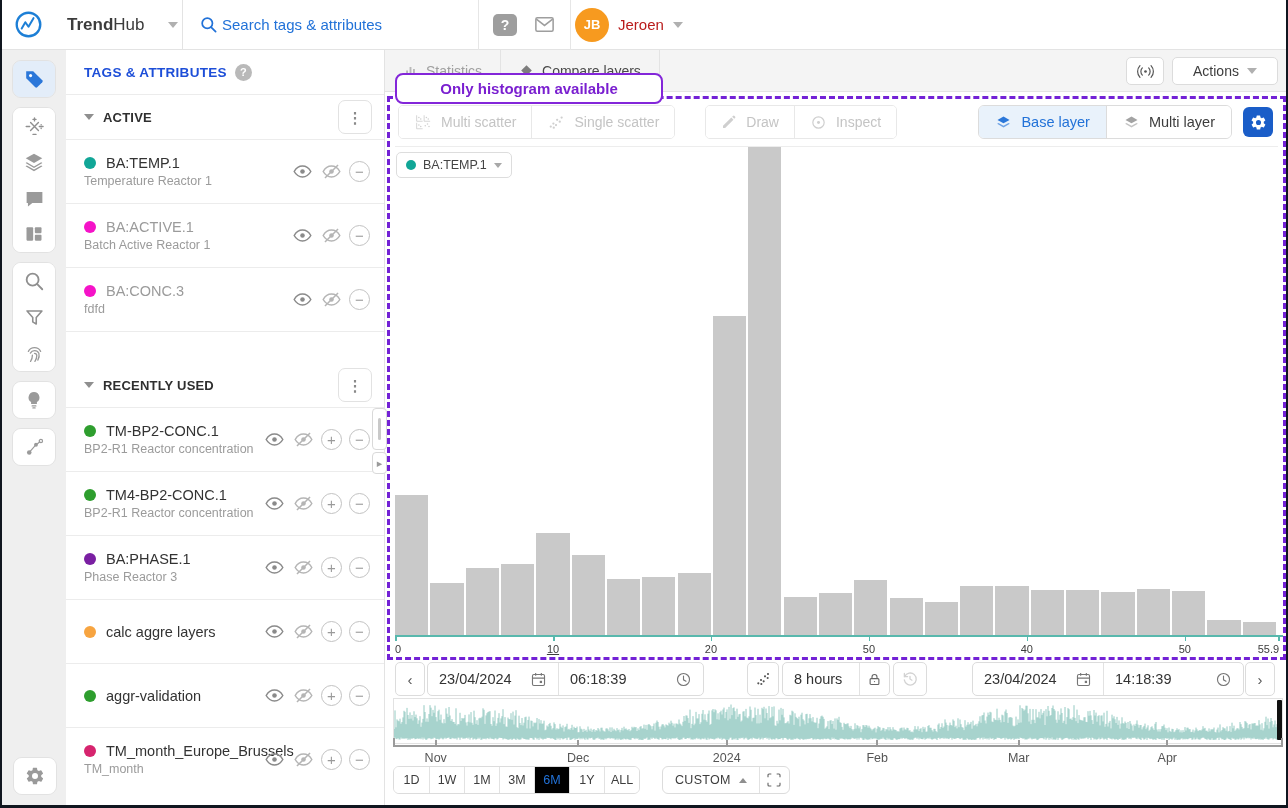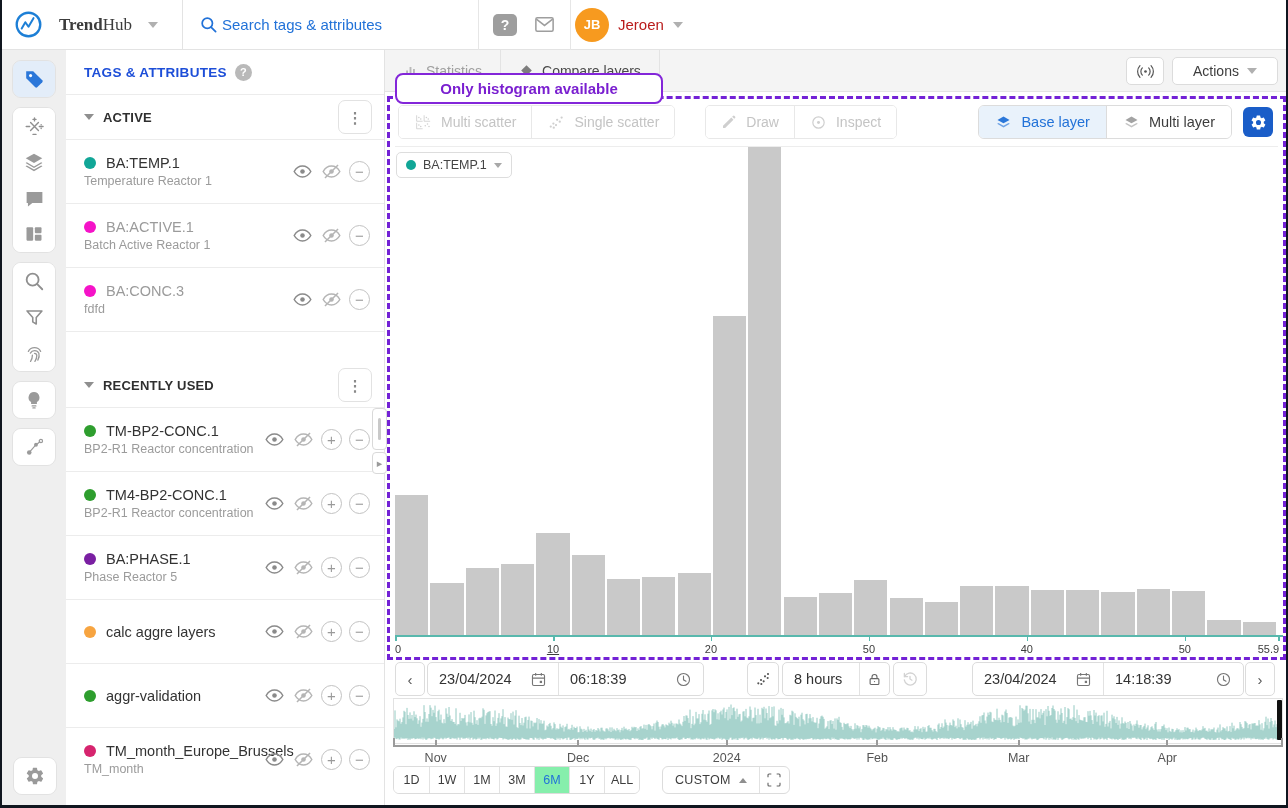--- a/index.html
+++ b/index.html
@@ -4,21 +4,21 @@
 <style>
   * { box-sizing: border-box; margin: 0; padding: 0; }
   html,body { background:#fff; }
   body { font-family: "Liberation Sans", sans-serif; color:#3d3d3d; }
   .app { position:relative; width:1288px; height:808px; overflow:hidden; background:#fff;
          border-left:2px solid #10161f; border-right:2px solid #10161f; border-bottom:3px solid #10161f; }
 
   
   .topbar { position:absolute; top:0; left:0; right:0; height:50px; background:#fff;
             border-bottom:1px solid #e3e3e3; display:flex; align-items:center; z-index:30; }
-  .brand { display:flex; align-items:center; gap:16px; padding:0 14px 0 12px; width:180px;font-family:Liberation Serif, serif; }
+  .brand { display:flex; align-items:center; gap:24px; padding:0 14px 0 12px; width:180px; }
   .brand-name { font-size:17px; color:#3c3c3c; }
   .brand-name b { font-weight:bold; }
   .caret { width:0; height:0; border-left:5px solid transparent; border-right:5px solid transparent; border-top:6px solid #b0b0b0; display:inline-block; }
   .top-divider { width:1px; height:50px; background:#e3e3e3; }
   .searchbox { display:flex; align-items:center; gap:4px; padding:0 16px; flex:0 0 auto; }
   .searchbox input { border:none; outline:none; font-size:15px; color:#2272d8; width:240px; font-family:inherit; background:transparent; }
   .searchbox input::placeholder { color:#2272d8; opacity:1; }
   .top-nav { display:flex; align-items:center; gap:4px; margin-left:auto; padding-right:10px; }
   .nav-item { font-size:15px; color:#3c3c3c; padding:8px 12px; border-radius:4px; cursor:pointer; background:transparent; border:none; font-family:inherit; }
   .nav-item.active { color:#2272d8; background:#e9f2fb; }
@@ -124,21 +124,21 @@
   .month-line { position:absolute; top:0; left:0; right:0; height:2px; background:#9b9b9b; }
   .m-tick { position:absolute; top:-5px; width:2px; height:7px; background:#9b9b9b; transform:translateX(-50%); }
   .m-end { position:absolute; top:-7px; width:2px; height:9px; background:#9b9b9b; }
   .m-label { position:absolute; top:6px; transform:translateX(-50%); font-size:12.5px; color:#555; }
 
   
   .zoom-row { position:absolute; top:716px; left:8px; right:8px; height:28px; display:flex; align-items:center; z-index:6; }
   .zoom-group { display:flex; border:1px solid #dcdcdc; border-radius:6px; overflow:hidden; }
   .zoom-btn { width:35px; height:26px; background:#fff; border:none; font-size:12.5px; color:#3d3d3d; cursor:pointer; font-family:inherit; }
   .zoom-group .zoom-btn + .zoom-btn { border-left:1px solid #e2e2e2; }
-  .zoom-btn.active { background:#86efac; color:#2272d8; }
+  .zoom-btn.active { background:#000000; color:#2272d8; }
   .custom-group { margin-left:22px; display:flex; align-items:center; border:1px solid #dcdcdc; border-radius:6px; overflow:hidden; background:#fff; height:28px; }
   .custom-label { display:flex; align-items:center; gap:8px; padding:0 12px; font-size:12.5px; color:#3d3d3d; letter-spacing:.3px; cursor:pointer; }
   .caret-up { width:0; height:0; border-left:4px solid transparent; border-right:4px solid transparent; border-bottom:5px solid #8f8f8f; }
   .custom-frame { width:30px; height:28px; border-left:1px solid #e2e2e2; display:flex; align-items:center; justify-content:center; cursor:pointer; }
 </style>
 </head>
 <body>
 
 <div class="app">
 
@@ -416,21 +416,21 @@
         <span class="circle-btn plus">+</span>
         <span class="circle-btn minus">−</span>
       </div>
     </div>
 
     <div class="tag-item kind-add">
       <div class="tag-line1">
         <span class="dot" style="background: rgb(122, 31, 162);"></span>
         <span class="tag-nm">BA:PHASE.1</span>
       </div>
-      <div class="tag-desc">Phase Reactor 5</div>
+      <div class="tag-desc">Phase Reactor 3</div>
       <div class="tag-actions">
         <span class="icon-btn eye-on" style="display: inline-flex; align-items: center;">
                   <svg width="21" height="21" viewBox="0 0 24 24" fill="none" stroke="#8a8a8a" stroke-width="1.7">
                     <path d="M2.5 12S6 5.8 12 5.8 21.5 12 21.5 12 18 18.2 12 18.2 2.5 12 2.5 12z"></path>
                     <circle cx="12" cy="12" r="2.6" fill="#8a8a8a" stroke="none"></circle>
                   </svg>
                 </span>
         <span class="icon-btn eye-off" style="display: inline-flex; align-items: center;">
                   <svg width="21" height="21" viewBox="0 0 24 24" fill="none" stroke="#b5b5b5" stroke-width="1.7">
                     <path d="M2.5 12S6 5.8 12 5.8 21.5 12 21.5 12 18 18.2 12 18.2 2.5 12 2.5 12z"></path>

